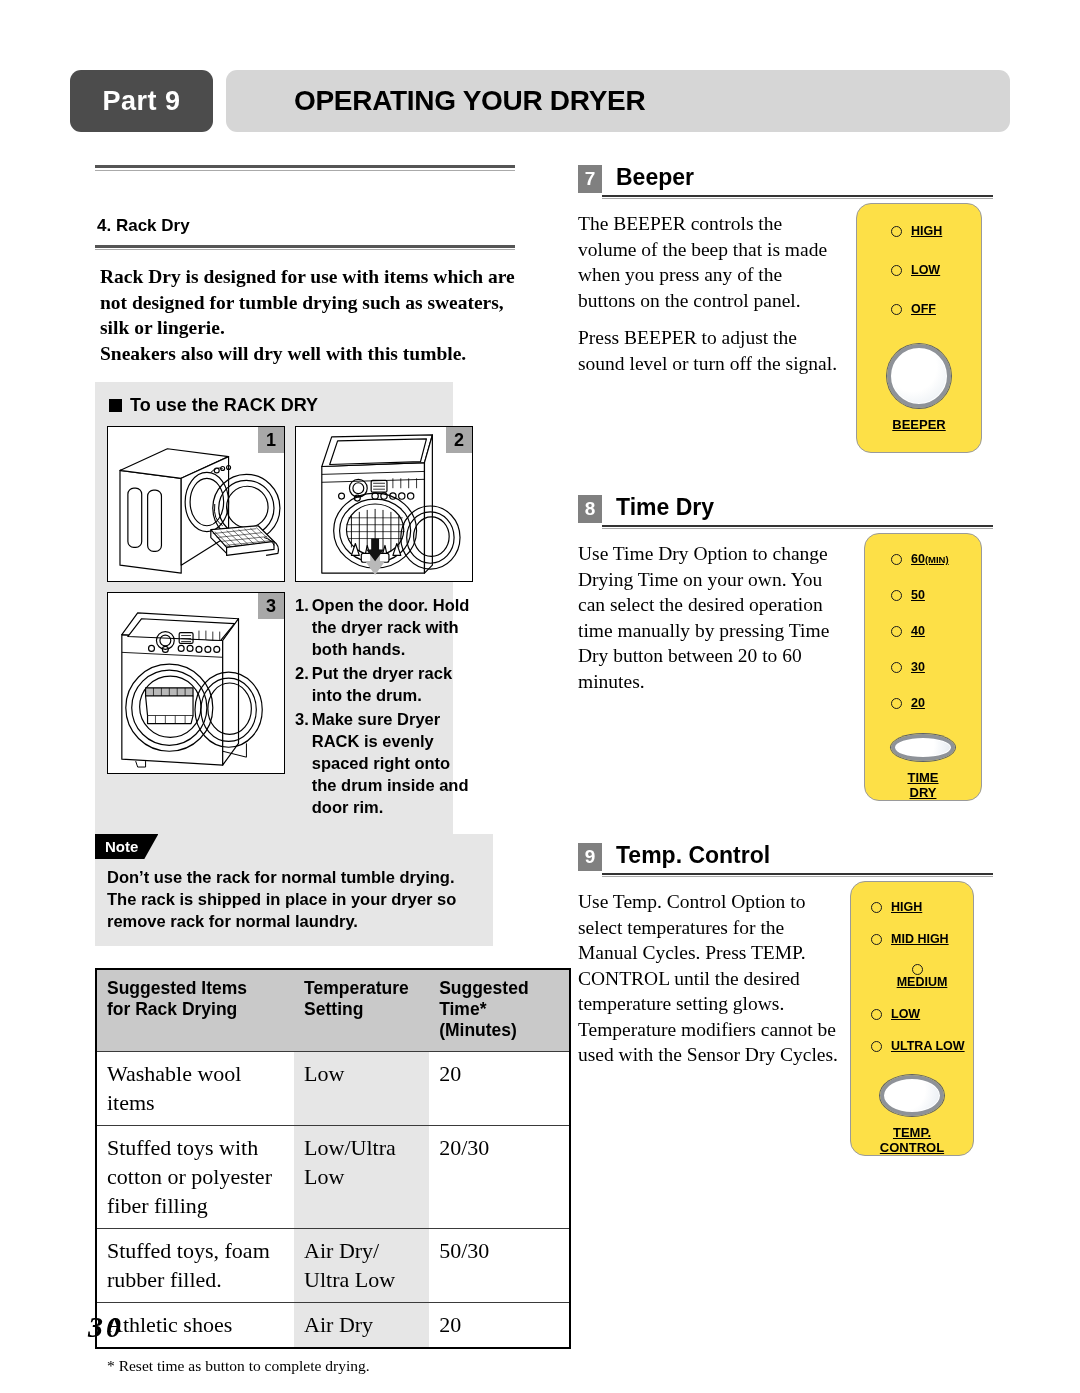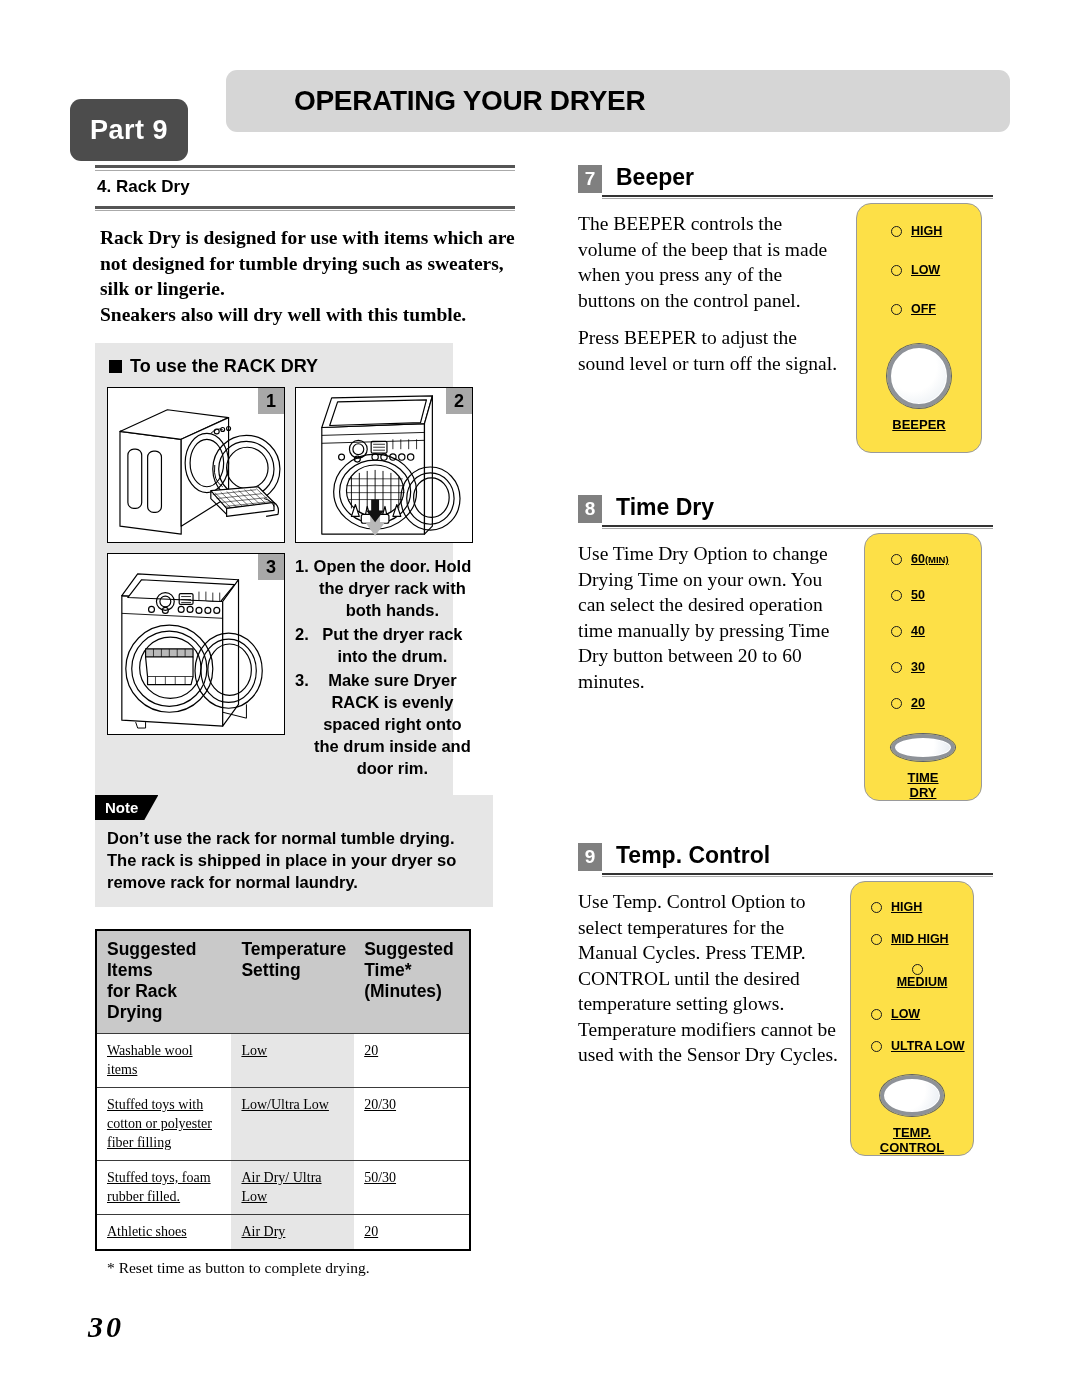--- a/index.html
+++ b/index.html
@@ -1,42 +1,42 @@
 <!DOCTYPE html>
 <html><head>
 <meta charset="utf-8">
 <style>
   html,body{margin:0;padding:0;background:#fff;}
   body{width:1080px;height:1393px;position:relative;font-family:"Liberation Serif",serif;color:#000;overflow:hidden;}
 
   
   #header{position:absolute;left:70px;top:70px;width:940px;height:62px;}
-  #part-badge{position:absolute;left:0;top:0;width:118px;height:62px;background:#4c4c4c;border-radius:11px;
-              display:flex;align-items:center;justify-content:center;margin-top:29px;}
+  #part-badge{position:absolute;left:0;top:0;width:143px;height:62px;background:#4c4c4c;border-radius:11px;
+              display:flex;align-items:center;justify-content:center;}
   #part-badge span{color:#fff;font-family:"Liberation Sans",sans-serif;font-weight:bold;font-size:27px;letter-spacing:.5px;}
   #title-bar{position:absolute;left:156px;top:0;width:784px;height:62px;background:#d6d6d6;border-radius:11px;
              display:flex;align-items:center;}
   #title-bar span{margin-left:68px;font-family:"Liberation Sans",sans-serif;font-weight:bold;font-size:28px;letter-spacing:-0.3px;}
 
   
   #left-col{position:absolute;left:95px;top:165px;width:420px;}
   #right-col{position:absolute;left:578px;top:165px;width:415px;}
 
   
   .rule-top{height:3px;background:#555;margin-bottom:2px;}
   .rule-top2{height:1px;background:#aaa;}
   .rule-bot{height:3px;background:#555;margin-top:2px;}
   .rule-bot2{height:1px;background:#aaa;margin-top:1px;}
-  #rackdry-head{font-family:"Liberation Sans",sans-serif;font-weight:bold;font-size:17px;padding:6px 0 7px 2px;}
+  #rackdry-head{font-family:"Liberation Sans",sans-serif;font-weight:bold;font-size:17px;padding:6px 0 7px 2px;margin-top:39px;}
 
   #rackdry-body{font-size:19.5px;line-height:25.5px;padding:14px 0 0 5px;font-weight:bold;}
   #rackdry-body p{margin:0;}
 
   
-  #rack-panel{margin-top:16px;background:#e6e6e6;padding:10px 10px 14px 12px;width:358px;box-sizing:border-box;text-align:center;}
+  #rack-panel{margin-top:16px;background:#e6e6e6;padding:10px 10px 14px 12px;width:358px;box-sizing:border-box;}
   #rack-panel-title{font-family:"Liberation Sans",sans-serif;font-weight:bold;font-size:18px;margin:3px 0 10px 2px;
                     display:flex;align-items:center;gap:8px;}
   .sq-bullet{display:inline-block;width:13px;height:13px;background:#000;}
 
   .fig-grid{display:grid;grid-template-columns:178px 178px;gap:10px 10px;}
   .figure{position:relative;background:#fff;border:1.5px solid #000;box-sizing:border-box;height:156px;}
   .fig-tall{height:182px;}
   .fig-num{position:absolute;right:0;top:0;width:26px;height:26px;background:#a8a8a8;color:#000;
            font-family:"Liberation Sans",sans-serif;font-weight:bold;font-size:18px;
            display:flex;align-items:center;justify-content:center;}
@@ -51,24 +51,24 @@
   #note-box{width:398px;background:#e6e6e6;position:relative;padding:32px 12px 14px 12px;box-sizing:border-box;}
   #note-tag{position:absolute;left:0;top:0;height:25px;background:#000;color:#fff;
             font-family:"Liberation Sans",sans-serif;font-weight:bold;font-size:15px;
             padding:0 20px 0 10px;display:flex;align-items:center;
             clip-path:polygon(0 0,100% 0,calc(100% - 14px) 100%,0 100%);}
   #note-text{font-family:"Liberation Sans",sans-serif;font-weight:bold;font-size:16.5px;line-height:22px;}
   #note-text p{margin:0;}
 
   
   #tbl-wrap{margin-top:22px;width:410px;}
-  table{border-collapse:collapse;width:376px;font-size:18px;border:2.5px solid #000;}
+  table{border-collapse:collapse;width:476px;font-size:18px;border:2.5px solid #000;}
   thead th{background:#c9c9c9;font-family:"Liberation Sans",sans-serif;font-weight:bold;font-size:17.5px;
            text-align:left;vertical-align:top;padding:8px 8px 10px 10px;line-height:21px;border:none;}
-  tbody td{border-top:1.5px solid #3a3a3a;padding:7px 8px 8px 10px;vertical-align:top;line-height:19px;font-size:14px;text-decoration:underline;}
+  tbody td{border-top:1.5px solid #3a3a3a;padding:7px 8px 8px 10px;vertical-align:top;line-height:29px;font-size:22px;}
   col.c1{width:180px;} col.c2{width:100px;} col.c3{width:128px;}
   tbody td.shade{background:#e6e6e6;}
   #tbl-note{font-size:15.5px;padding:8px 0 0 12px;}
 
   
   .sec{position:relative;}
   .sec-head{position:relative;height:32px;margin-bottom:6px;}
   .sec-badge{position:absolute;left:0;top:0;width:24px;height:28px;background:#808080;color:#fff;
              font-family:"Liberation Sans",sans-serif;font-weight:bold;font-size:19px;
              display:flex;align-items:center;justify-content:center;}

